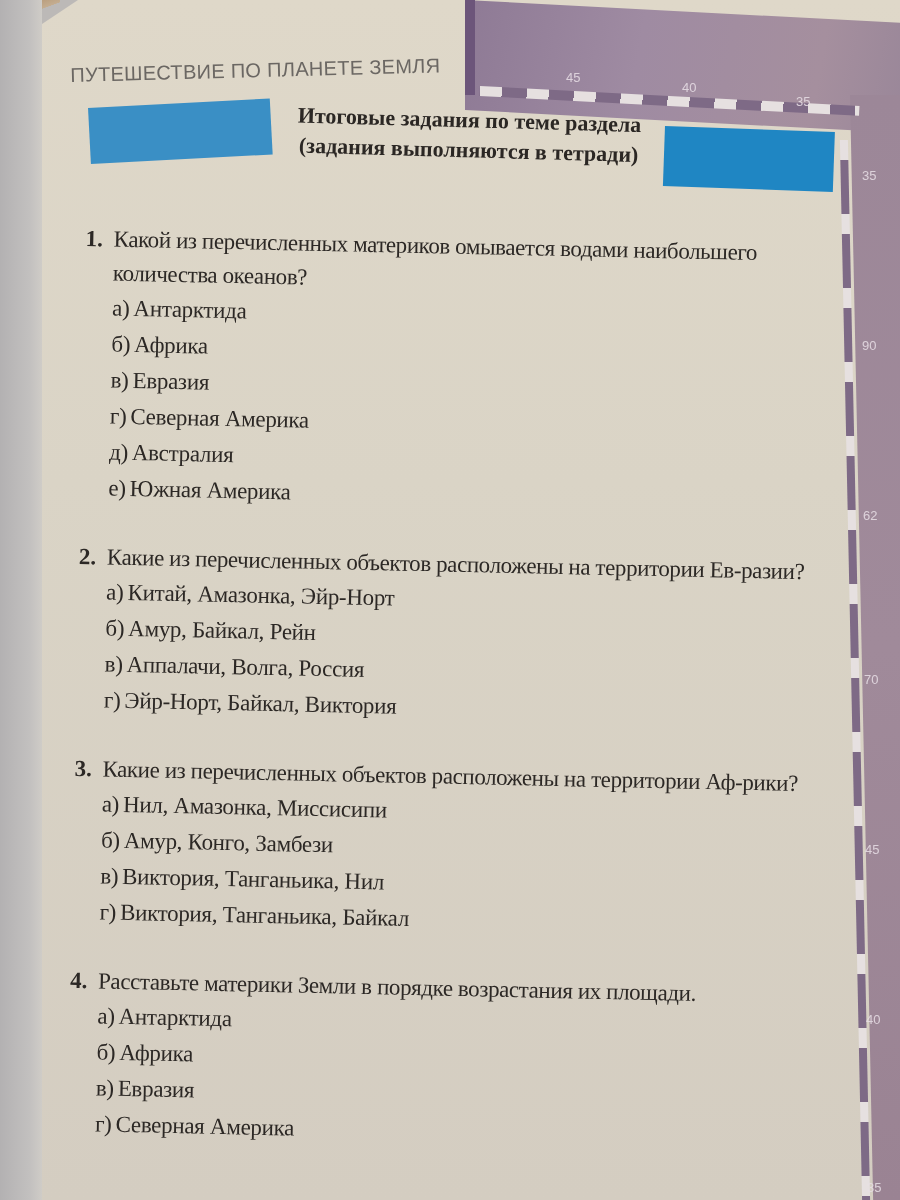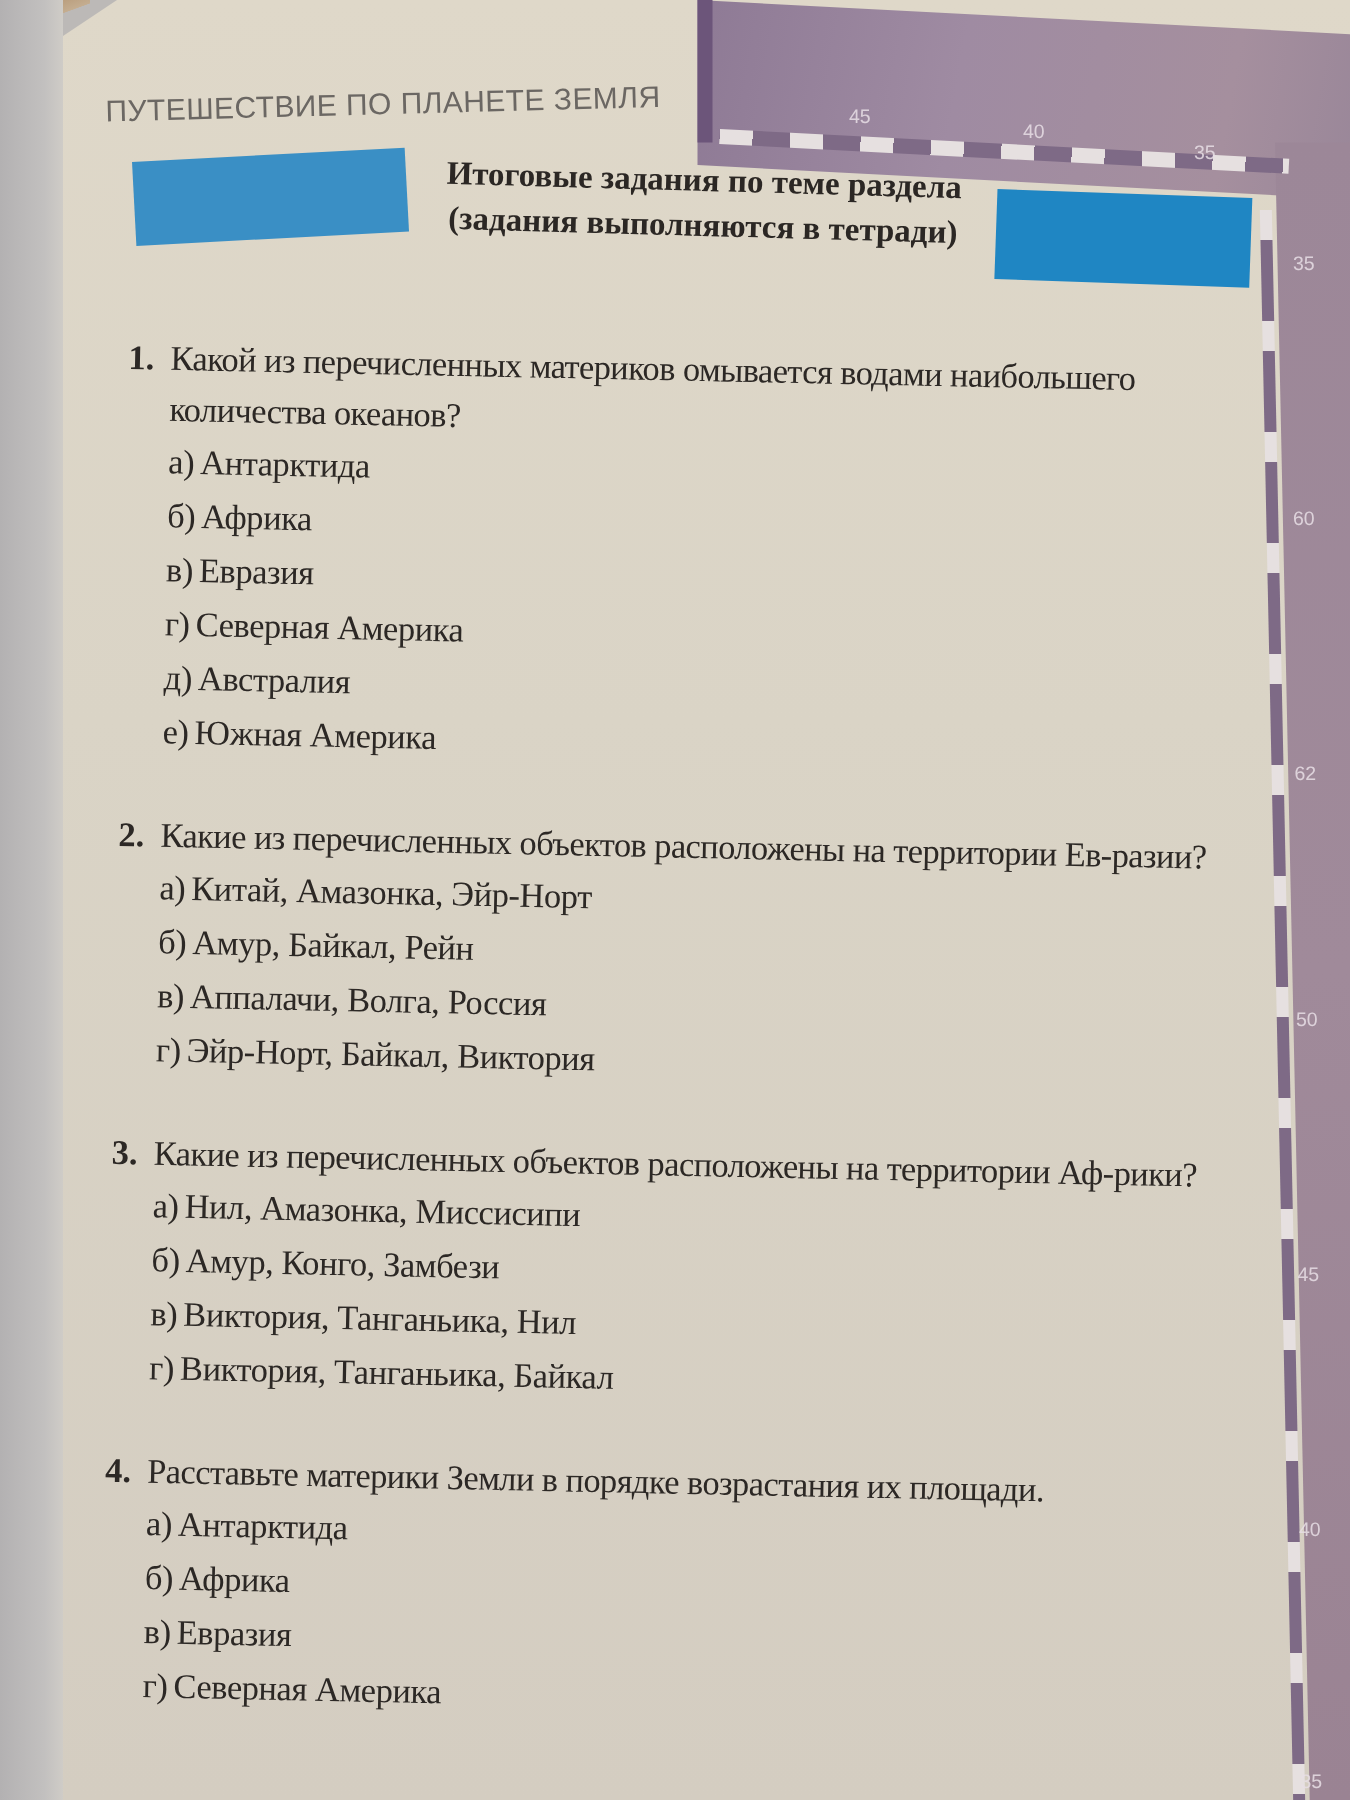--- a/index.html
+++ b/index.html
@@ -102,23 +102,23 @@
   <div class="map-top"></div>
   <div class="map-top-edge"></div>
   <div class="map-right"></div>
   <div class="ticks-h"></div>
   <div class="ticks-v"></div>
 
   <span class="coord" style="left:566px;top:70px">45</span>
   <span class="coord" style="left:682px;top:80px">40</span>
   <span class="coord" style="left:796px;top:94px">35</span>
   <span class="coord" style="left:862px;top:168px">35</span>
-  <span class="coord" style="left:862px;top:338px">60</span>
+  <span class="coord" style="left:862px;top:338px">90</span>
   <span class="coord" style="left:863px;top:508px">62</span>
-  <span class="coord" style="left:864px;top:672px">50</span>
+  <span class="coord" style="left:864px;top:672px">70</span>
   <span class="coord" style="left:865px;top:842px">45</span>
   <span class="coord" style="left:866px;top:1012px">40</span>
   <span class="coord" style="left:867px;top:1180px">35</span>
 
   <div class="running-head">ПУТЕШЕСТВИЕ ПО ПЛАНЕТЕ ЗЕМЛЯ</div>
   <div class="blue-bar-left"></div>
   <div class="blue-bar-right"></div>
   <div class="section-title">
     <div>Итоговые задания по теме раздела</div>
     <div>(задания выполняются в тетради)</div>

